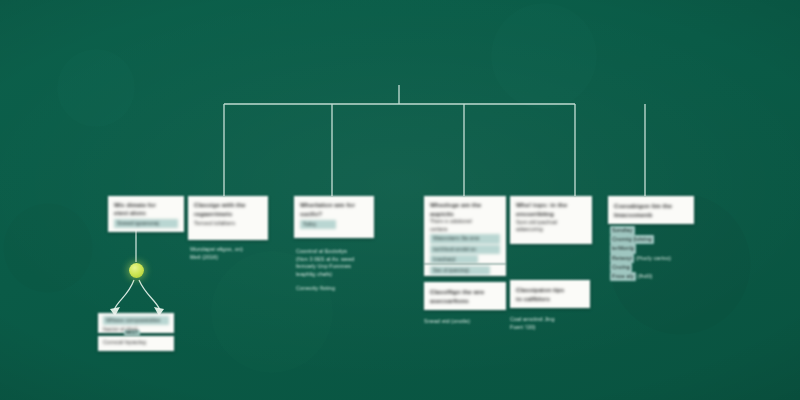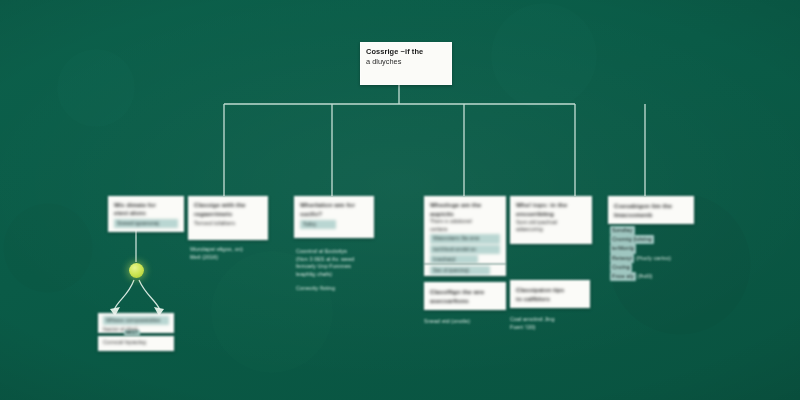--- a/index.html
+++ b/index.html
@@ -105,24 +105,20 @@
     <g stroke="#dfeee6" stroke-width="1.25" fill="none" opacity="0.95">
       <path d="M134 280 C 128 296, 118 300, 114 310"></path>
       <path d="M139 280 C 146 296, 156 300, 160 310"></path>
     </g>
     <g fill="#e8f4ec" opacity="0.95">
       <polygon points="110,309 120,307 115,316"></polygon>
       <polygon points="164,309 154,307 159,316"></polygon>
     </g>
   </svg>
 
-  <div class="card blur1" style="left:360px;top:42px;width:92px;height:43px;">
-    <span class="ctitle blur1" style="font-size:7.4px;line-height:10px;">Cossrige ~if the</span>
-    <span class="cline blur1" style="font-size:7.4px;line-height:10px;">a dluyches</span>
-  </div>
 
   <div class="card blur2" style="left:108px;top:196px;width:76px;height:36px;">
     <span class="ctitle blur2" style="font-size:5.9px;line-height:8.4px;">Wis dimate for</span>
     <span class="ctitle blur2" style="font-size:5.9px;line-height:8.4px;">etest alons</span>
     <span class="hlblock blur2" style="font-size:5.4px;line-height:7.6px;">Snewd tgoanunaj</span>
   </div>
 
   <div class="card blur2" style="left:188px;top:196px;width:80px;height:44px;">
     <span class="ctitle blur2" style="font-size:6.1px;line-height:8.8px;">Classige with the</span>
     <span class="ctitle blur2" style="font-size:6.1px;line-height:8.8px;">regaerrimets</span>

